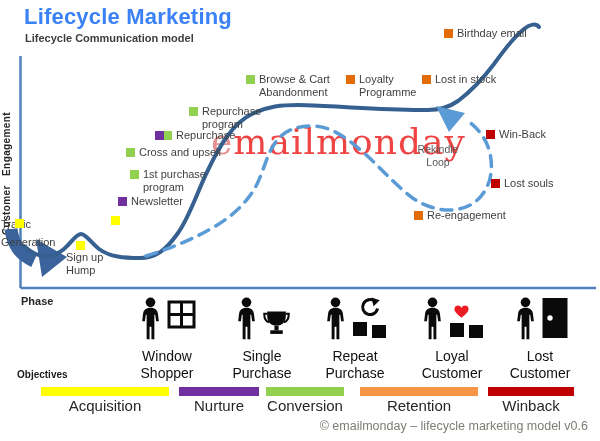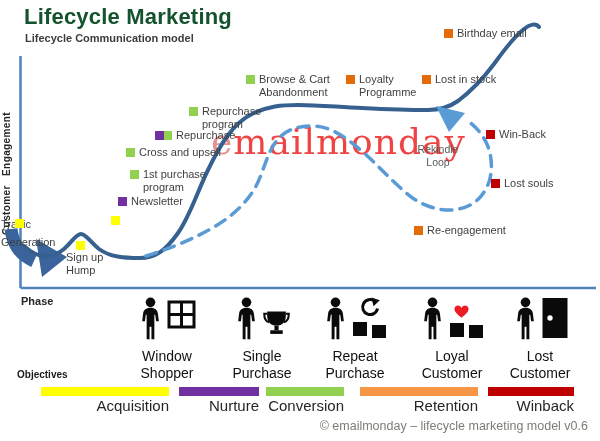--- a/index.html
+++ b/index.html
@@ -1,20 +1,20 @@
 <!DOCTYPE html>
 <html><head>
 <meta charset="utf-8">
 <style>
   html,body{margin:0;padding:0;background:#fff;}
   #stage{position:relative;width:600px;height:441px;background:#fff;overflow:hidden;
          font-family:"Liberation Sans",sans-serif;}
   .abs{position:absolute;}
   
-  .title{left:24px;top:4px;font-size:22px;font-weight:bold;color:#14532d;letter-spacing:.2px;text-align:center;}
+  .title{left:24px;top:4px;font-size:22px;font-weight:bold;color:#3b82f6;letter-spacing:.2px;text-align:center;}
   .subtitle{left:25px;top:32px;font-size:11px;color:#3c3c3c;font-weight:bold;}
   
   .ylab{left:1px;top:57px;height:178px;writing-mode:vertical-rl;transform:rotate(180deg);
         font-size:10px;font-weight:bold;color:#262626;word-spacing:6px;letter-spacing:.4px;}
   .xlab{left:21px;top:295px;font-size:11px;font-weight:bold;color:#262626;}
   
   .wm{left:211px;top:121px;font-family:"DejaVu Serif",serif;font-size:36px;z-index:1;
       letter-spacing:1px;white-space:nowrap;}
   .wm .lead{color:#e59090;}
   .wm .rest{color:#ef4444;}
@@ -32,21 +32,21 @@
   .rekindle{left:412px;top:143px;width:52px;z-index:3;text-align:center;font-size:10.5px;
             line-height:13px;color:#595959;white-space:pre-line;}
   
   .stagegrp{top:297px;width:120px;display:flex;flex-direction:column;align-items:center;z-index:3;}
   .icons{display:flex;align-items:flex-start;gap:4px;height:48px;}
   .icol{display:flex;flex-direction:column;align-items:flex-start;gap:1px;}
   .stlbl{margin-top:3px;font-size:14px;line-height:17px;color:#111;text-align:center;white-space:pre-line;}
   
   .objlbl{left:17px;top:369px;font-size:10px;font-weight:bold;color:#1a1a1a;z-index:3;}
   .bar{position:absolute;top:387px;height:9px;z-index:3;}
-  .barlbl{position:absolute;top:397px;font-size:15px;color:#262626;text-align:right;z-index:3;}
+  .barlbl{position:absolute;top:397px;font-size:15px;color:#262626;text-align:center;z-index:3;}
   .footer{right:12px;top:419px;font-size:12.5px;color:#7d7d75;z-index:3;}
 </style>
 </head>
 <body>
 
 <div id="stage">
 
   <div class="abs title">Lifecycle Marketing</div>
   <div class="abs subtitle">Lifecycle Communication model</div>
 
@@ -148,21 +148,21 @@
     <span class="t">Birthday email</span>
   </div>
   <div class="clbl" style="left:486px;top:128px">
     <span class="sq" style="background-color: rgb(192, 0, 0);"></span>
     <span class="t">Win-Back</span>
   </div>
   <div class="clbl" style="left:491px;top:177px">
     <span class="sq" style="background-color: rgb(192, 0, 0);"></span>
     <span class="t">Lost souls</span>
   </div>
-  <div class="clbl" style="left:414px;top:224px">
+  <div class="clbl" style="left:414px;top:209px">
     <span class="sq" style="background-color: rgb(227, 108, 9);"></span>
     <span class="t">Re-engagement</span>
   </div>
   <div class="abs rekindle">Rekindle
 Loop</div>
 
   <div class="abs stagegrp" style="left:107px">
     <div class="icons">
       <svg width="25" height="44" viewBox="0 0 24 42">
         <circle cx="12" cy="5" r="4.6" fill="#0a0a0a"></circle>

